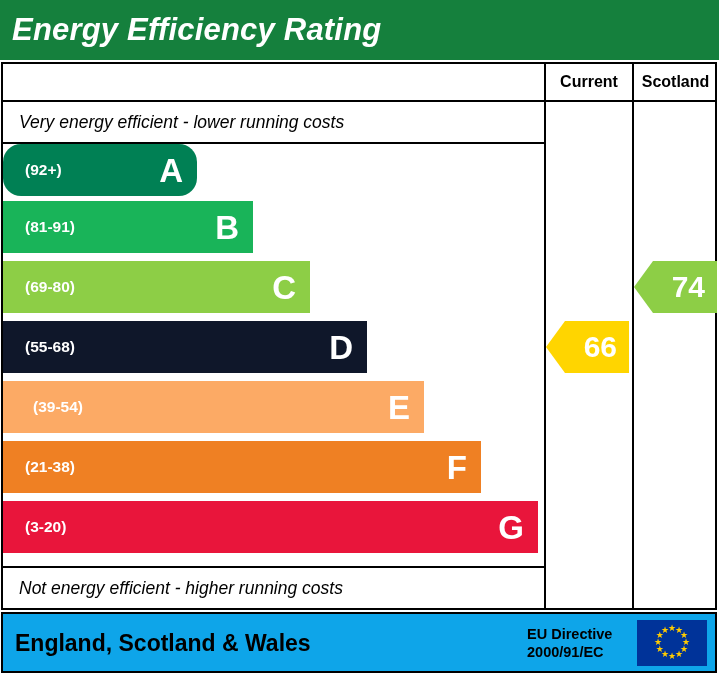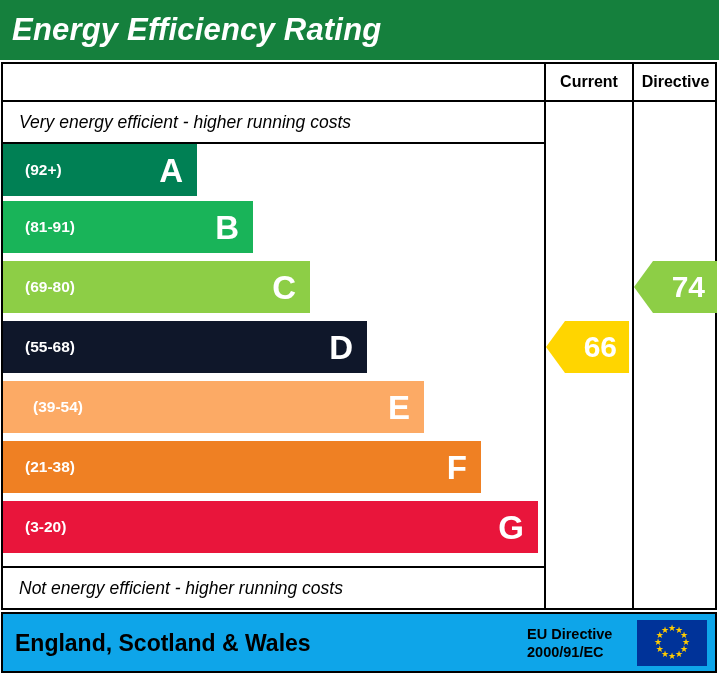--- a/index.html
+++ b/index.html
@@ -116,32 +116,32 @@
 <div class="epc">
 
   <div class="titlebar">
     <div class="title">Energy Efficiency Rating</div>
   </div>
 
   <div class="frame">
 
     <div class="hdr">
       <div class="cell col-current">Current</div>
-      <div class="cell col-potential">Directive</div>
+      <div class="cell col-potential">Scotland</div>
     </div>
 
     <div class="vsep vsep1"></div>
     <div class="vsep vsep2"></div>
 
-    <div class="caption caption-top">Very energy efficient - higher running costs</div>
+    <div class="caption caption-top">Very energy efficient - lower running costs</div>
     <div class="hsep hsep-top"></div>
 
     <div class="bands">
 
-      <div class="band" style="top:0px;width:194px;background:#008054;">
+      <div class="band" style="top:0px;width:194px;background:#008054;border-radius:18px;">
         <span class="range">(92+)</span>
         <span class="letter">A</span>
       </div>
 
       <div class="band" style="top:57px;width:250px;background:#19b459;">
         <span class="range">(81-91)</span>
         <span class="letter">B</span>
       </div>
 
       <div class="band" style="top:117px;width:307px;background:#8dce46;">

